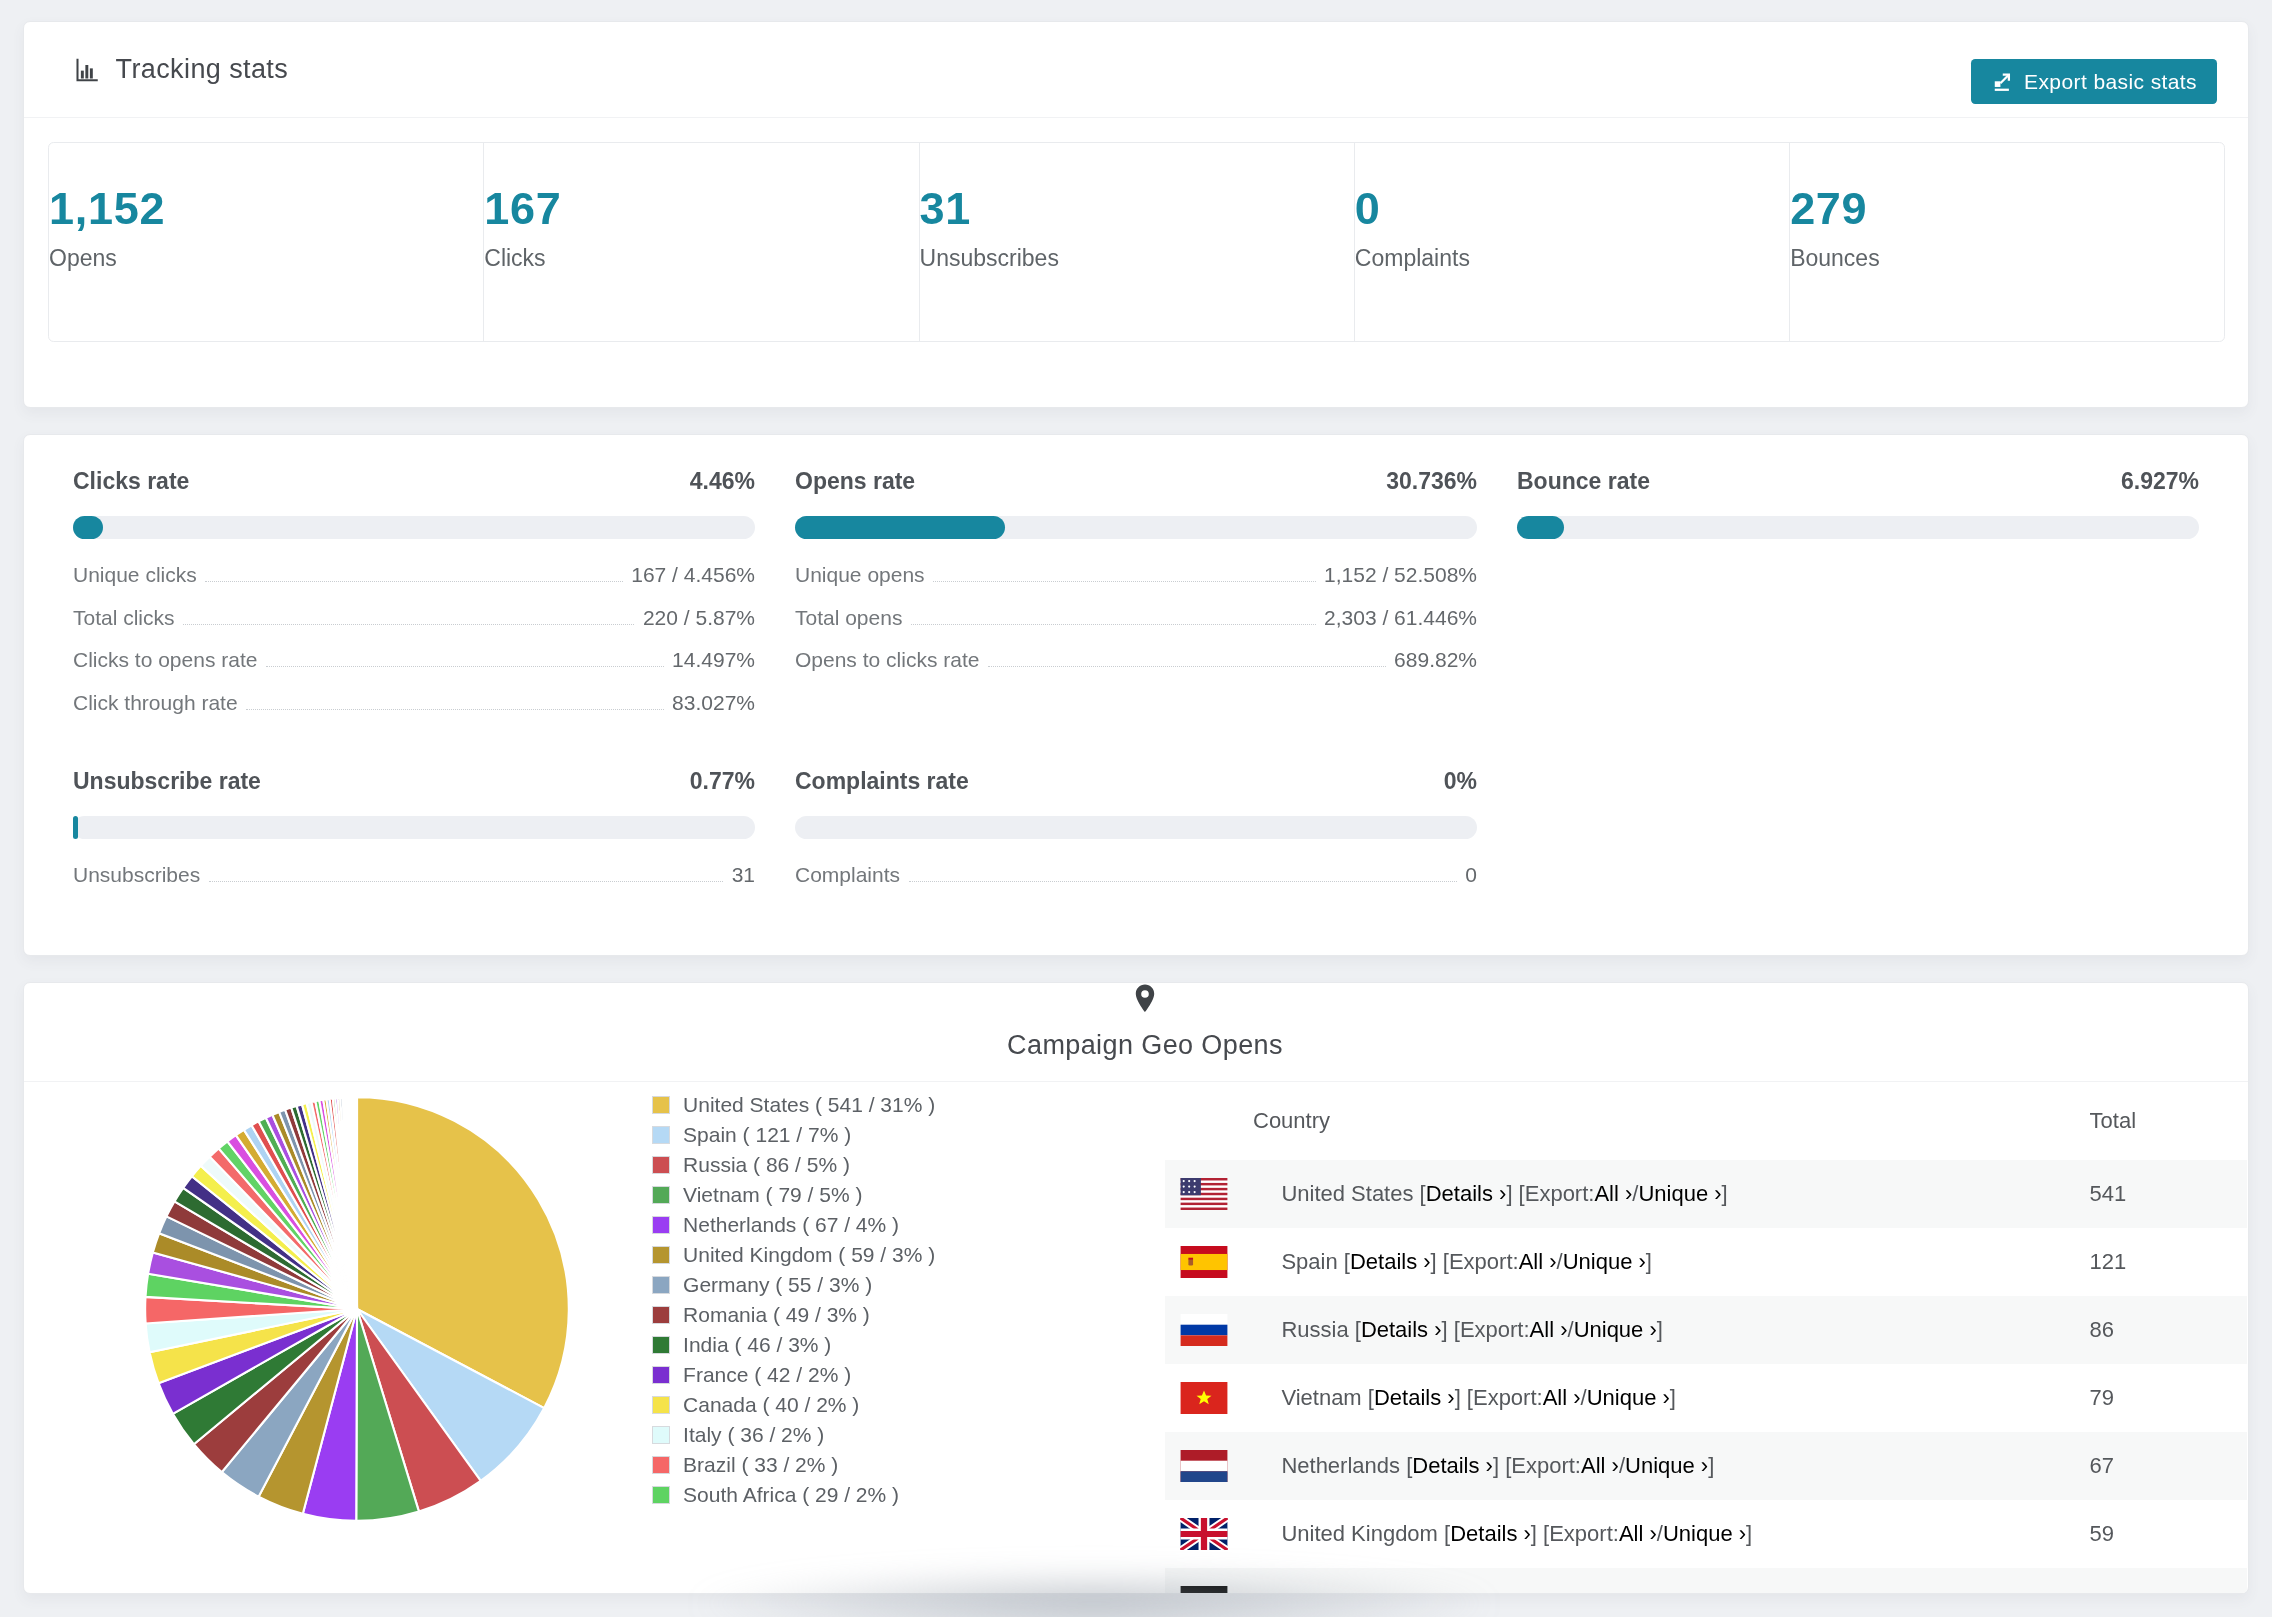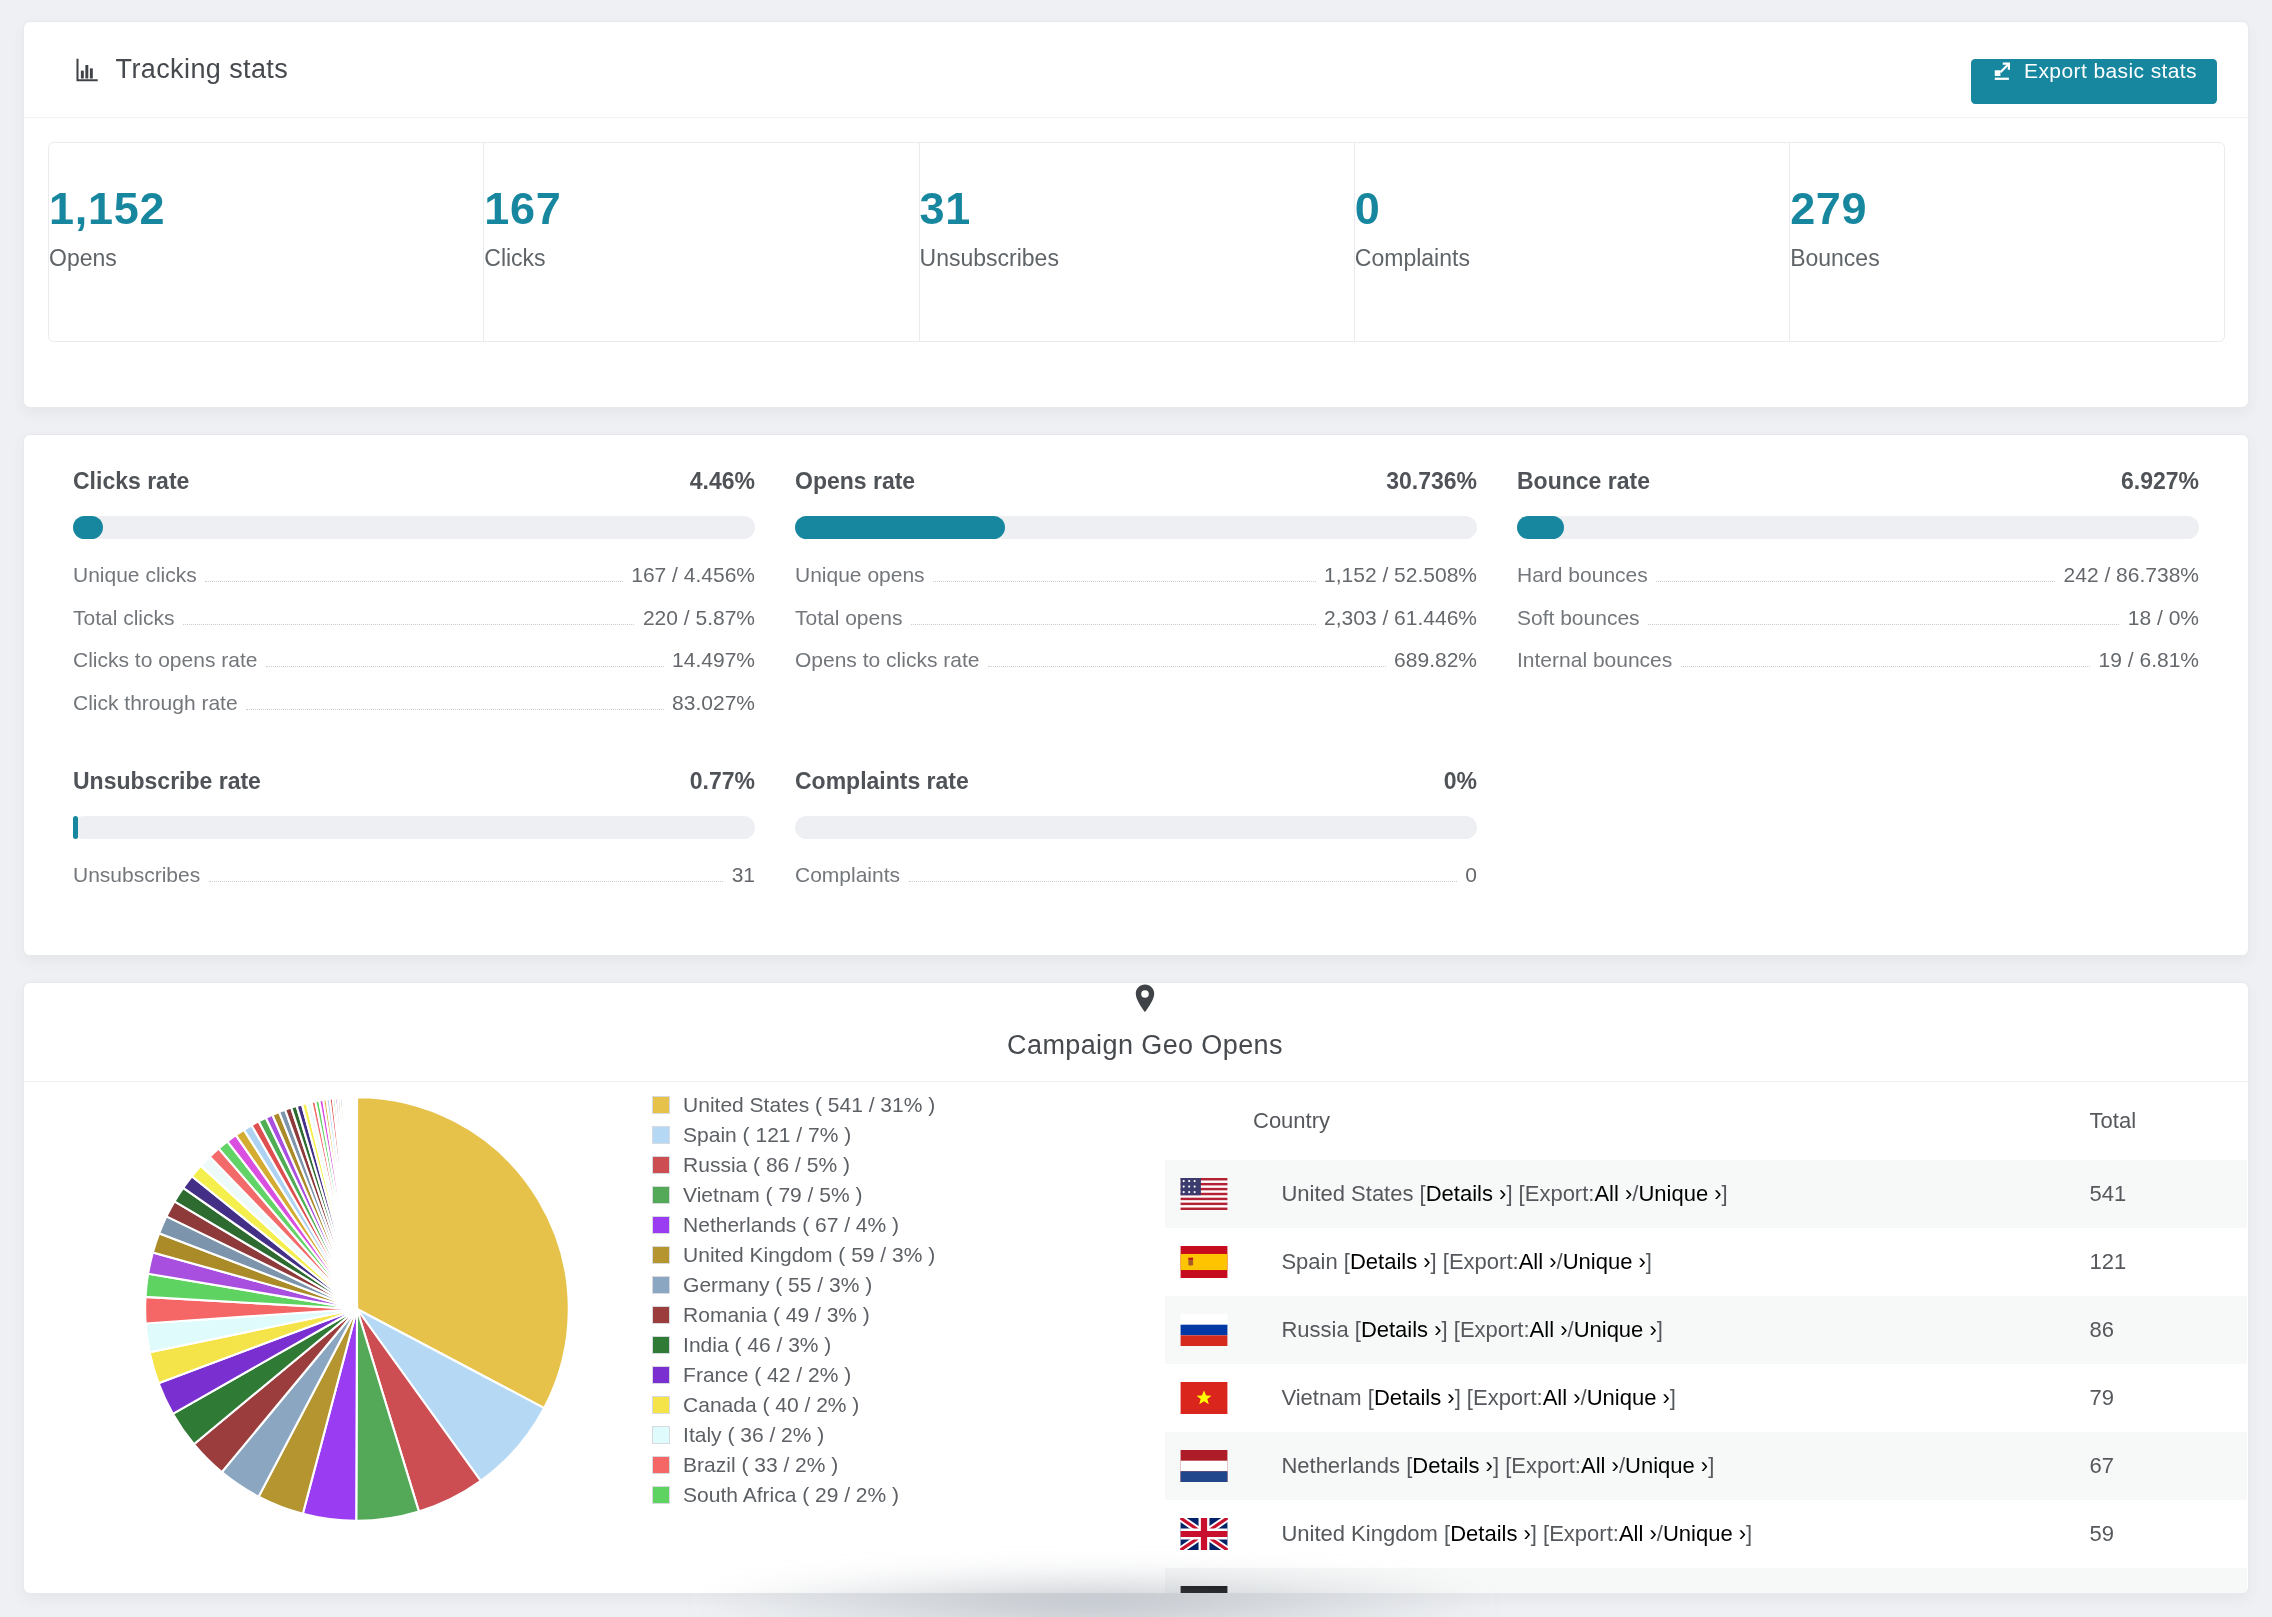--- a/index.html
+++ b/index.html
@@ -30,21 +30,21 @@
   }
   #card-geo .card-head { height: 99px; flex-direction: column; }
   .head-icon { flex: 0 0 auto; display: flex; }
 
   
   .export-btn {
     position: absolute; top: 37px; right: 31px;
     height: 45px; padding: 0 20px;
     background: #17879f; color: #fff;
     font-size: 21px; border: none; border-radius: 4.2px;
-    display: flex; align-items: flex-start; gap: 10px;
+    display: flex; align-items: center; gap: 10px;
     cursor: pointer; letter-spacing: 0.4px;
   }
 
   
   .stats-box {
     position: absolute; left: 24px; right: 22.6px; top: 120px; height: 200px;
     border: 0.7px solid #e9ebee; border-radius: 5.6px;
     display: flex; overflow: hidden;
   }
   .stat-cell {
@@ -210,37 +210,20 @@
         </div>
   </div>
       <div class="rate-section">
     <div class="rate-head">
       <span class="rate-title">Bounce rate</span>
       <span class="rate-value">6.927%</span>
     </div>
     <div class="rate-bar">
       <div class="rate-fill" style="width: 6.927%;"></div>
     </div>
-    <div class="rate-rows">
-          <div class="rate-row">
-    <span class="lbl">Hard bounces</span>
-    <span class="leader"></span>
-    <span class="val">242 / 86.738%</span>
-  </div>
-          <div class="rate-row">
-    <span class="lbl">Soft bounces</span>
-    <span class="leader"></span>
-    <span class="val">18 / 0%</span>
-  </div>
-          <div class="rate-row">
-    <span class="lbl">Internal bounces</span>
-    <span class="leader"></span>
-    <span class="val">19 / 6.81%</span>
-  </div>
-        </div>
   </div>
       <div class="rate-section">
     <div class="rate-head">
       <span class="rate-title">Unsubscribe rate</span>
       <span class="rate-value">0.77%</span>
     </div>
     <div class="rate-bar">
       <div class="rate-fill" style="width: 0.77%;"></div>
     </div>
     <div class="rate-rows">

